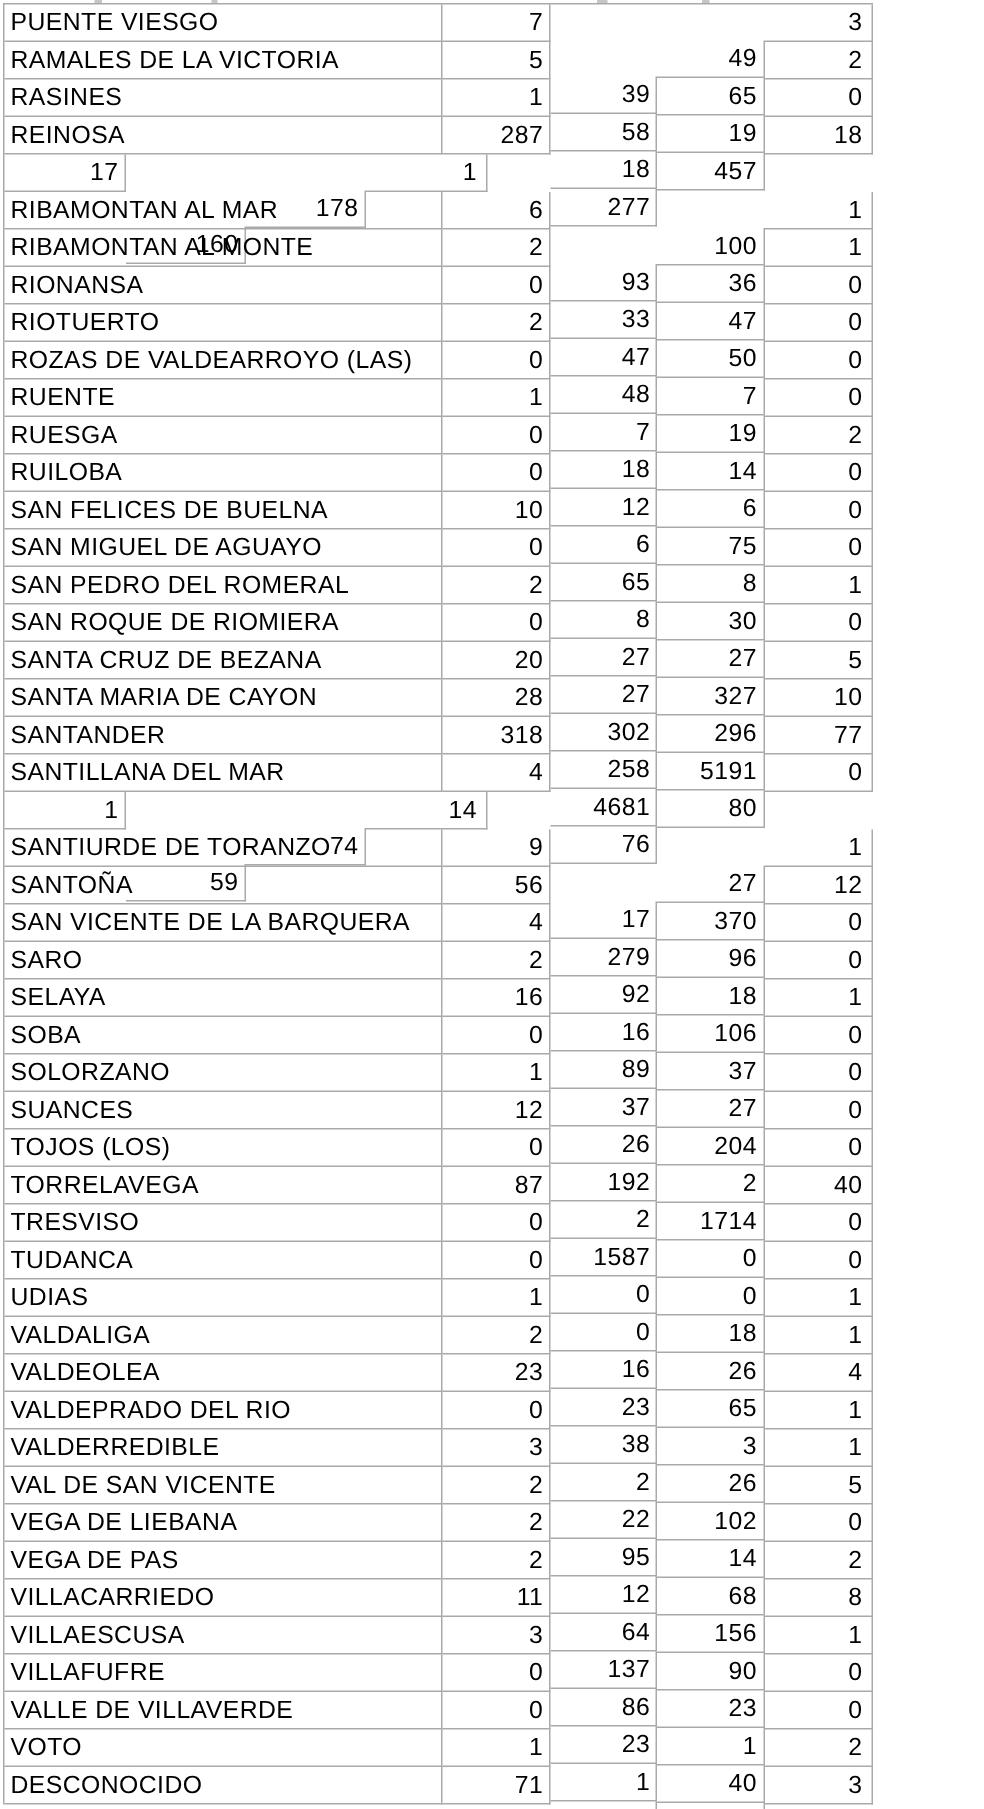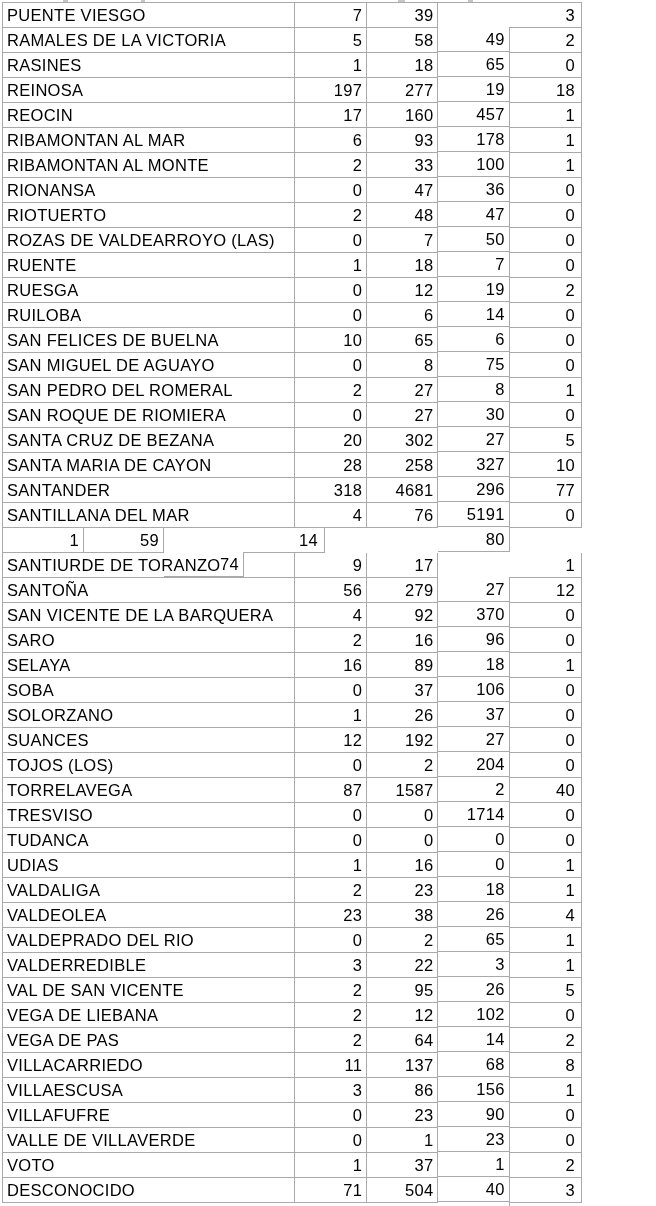--- a/index.html
+++ b/index.html
@@ -49,21 +49,21 @@
   .name-cell{
     width:330px;
     padding-left:4px;
     text-align:left;
   }
   .num-cell{
     text-align:right;
     padding-right:4px;
   }
   .col-1{width:81px;}
-  .col-2{width:80px;}
+  .col-2{width:80px;margin-top:48px;}
   .col-3{width:80px;margin-top:24px;}
   .col-4{width:81px;padding-right:6px;}
 </style>
 </head>
 <body>
 
 <div class="sheet">
 
   <div class="remnant" style="left:63px;width:5px;"></div>
   <div class="remnant" style="left:141px;width:4px;"></div>
@@ -90,28 +90,27 @@
   <div class="row">
     <div class="cell name-cell">RASINES</div>
     <div class="cell num-cell col-1">1</div>
     <div class="cell num-cell col-2">18</div>
     <div class="cell num-cell col-3">19</div>
     <div class="cell num-cell col-4">0</div>
   </div>
 
   <div class="row">
     <div class="cell name-cell">REINOSA</div>
-    <div class="cell num-cell col-1">197</div>
+    <div class="cell num-cell col-1">287</div>
     <div class="cell num-cell col-2">277</div>
     <div class="cell num-cell col-3">457</div>
     <div class="cell num-cell col-4">18</div>
   </div>
 
   <div class="row">
-    <div class="cell name-cell">REOCIN</div>
     <div class="cell num-cell col-1">17</div>
     <div class="cell num-cell col-2">160</div>
     <div class="cell num-cell col-3">178</div>
     <div class="cell num-cell col-4">1</div>
   </div>
 
   <div class="row">
     <div class="cell name-cell">RIBAMONTAN AL MAR</div>
     <div class="cell num-cell col-1">6</div>
     <div class="cell num-cell col-2">93</div>

